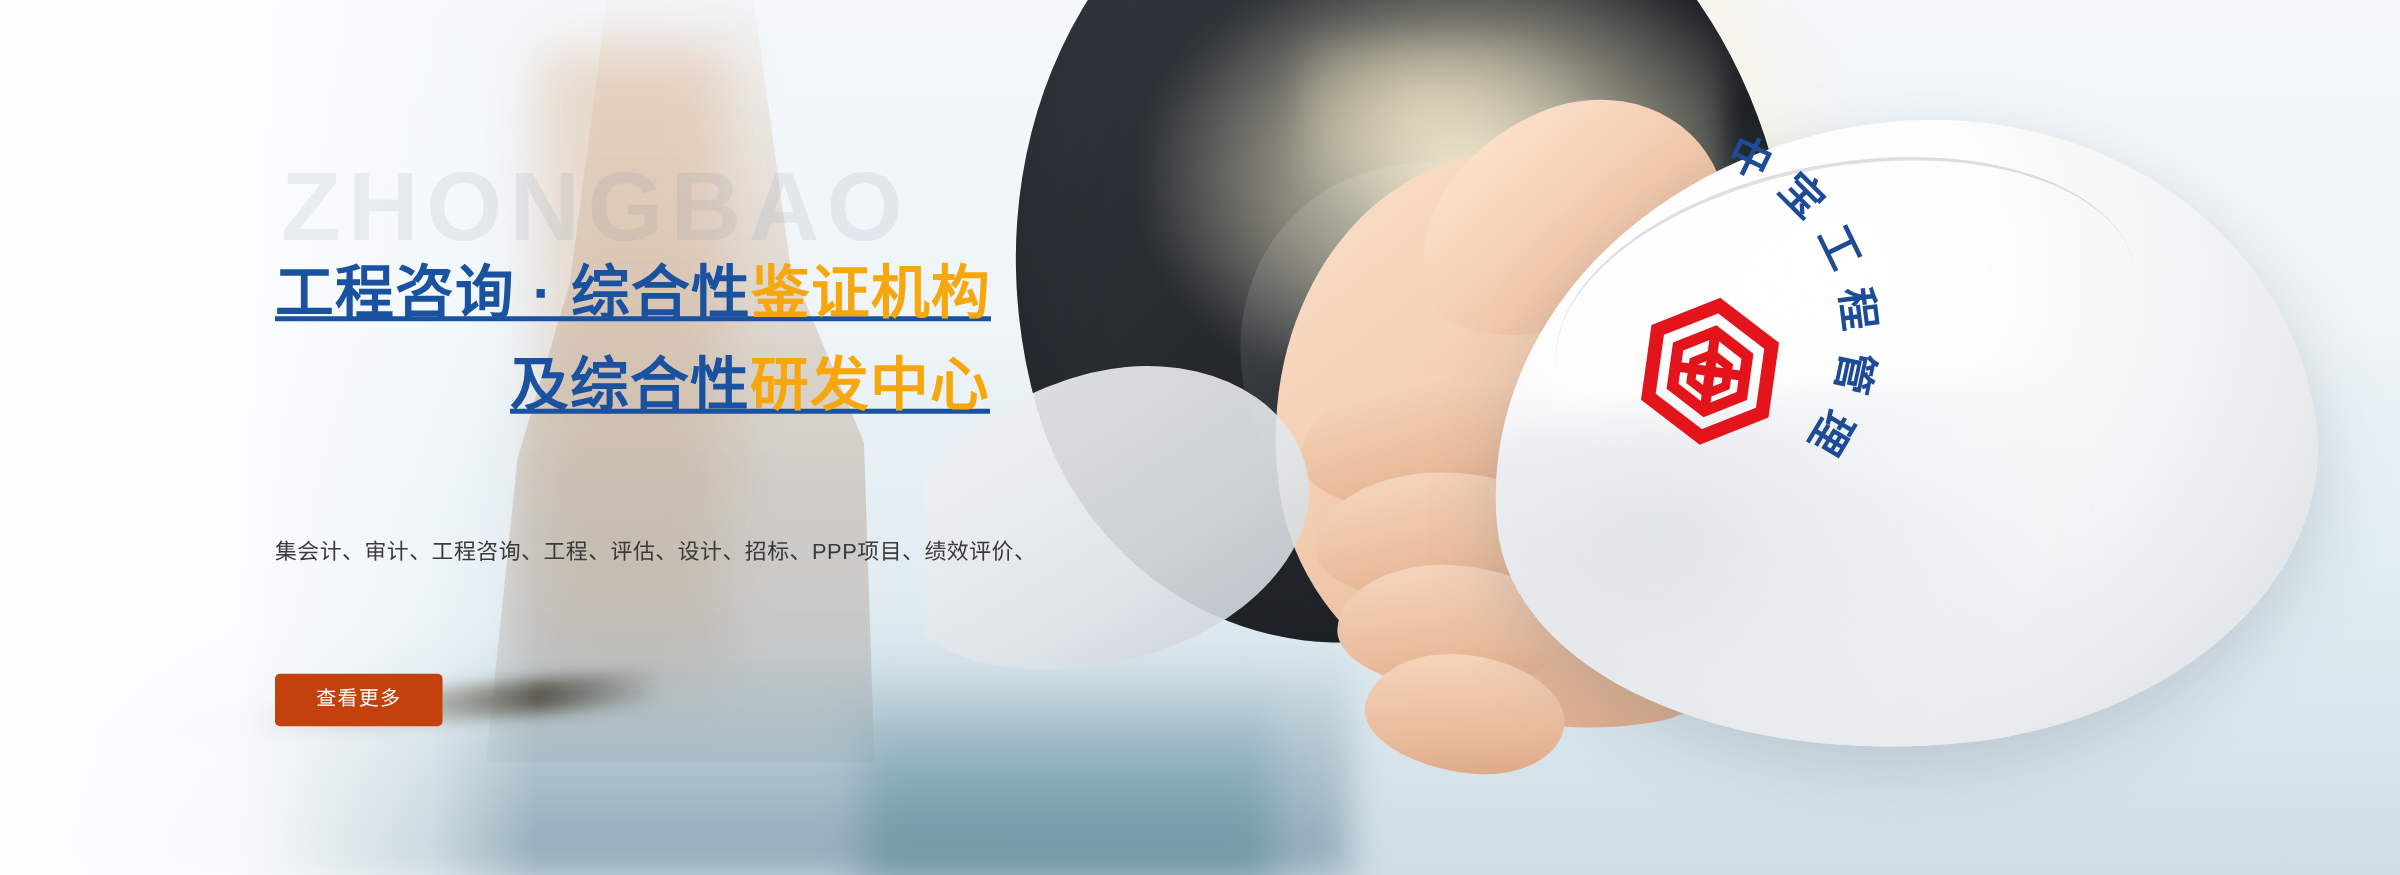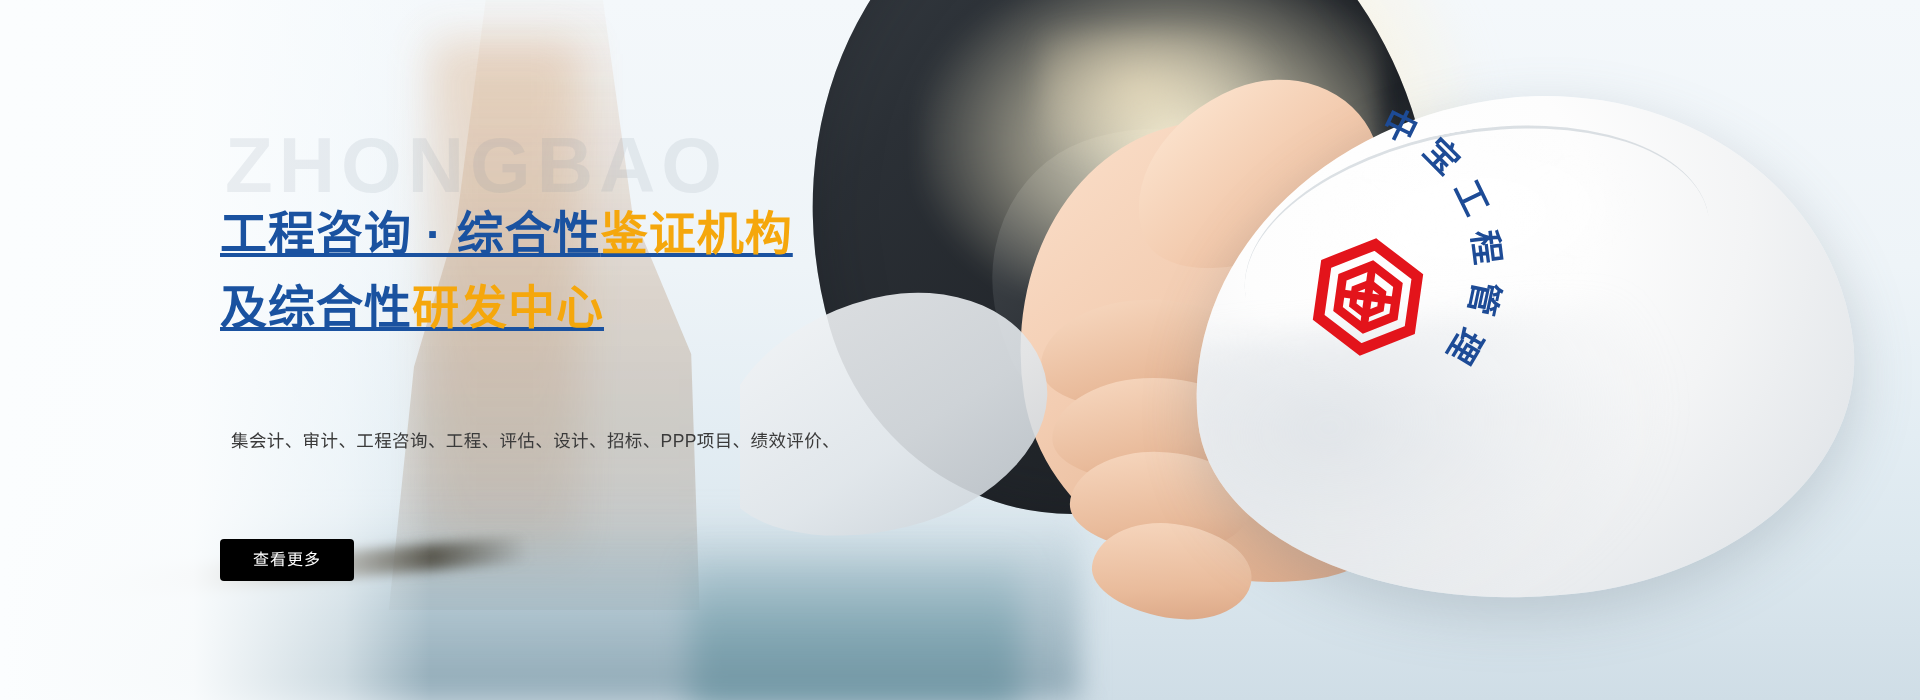--- a/index.html
+++ b/index.html
@@ -168,33 +168,33 @@
     color:rgba(122,138,158,.13);
     font-family:"Liberation Sans","DejaVu Sans",sans-serif;
     user-select:none;white-space:nowrap;
   }
 
   .headline{
     position:absolute;left:0;top:166px;width:760px;
     font-size:47px;font-weight:700;line-height:74px;letter-spacing:1px;
     color:#1a52a0;white-space:nowrap;text-decoration:underline;
   }
-  .headline .l2{display:block;}
+  .headline .l2{display:block;text-align:center;}
   .hl-accent{color:#f5a70c;}
 
   .desc{
     position:absolute;left:0;top:396px;width:620px;
     font-size:17.5px;line-height:54px;color:#3a3a3a;letter-spacing:.4px;
   }
-  .desc .line{display:block;text-align:right;}
+  .desc .line{display:block;}
 
   .cta{
     position:absolute;left:0;top:539px;
     width:134px;height:42px;
-    background:#000000;border:none;border-radius:4px;
+    background:#c2410c;border:none;border-radius:4px;
     color:#ffffff;font-size:16px;letter-spacing:1px;
     font-family:"Liberation Sans","DejaVu Sans",sans-serif;
     cursor:pointer;line-height:42px;text-align:center;padding:0;
   }
 </style>
 </head>
 <body>
 
 <div class="banner">
 

